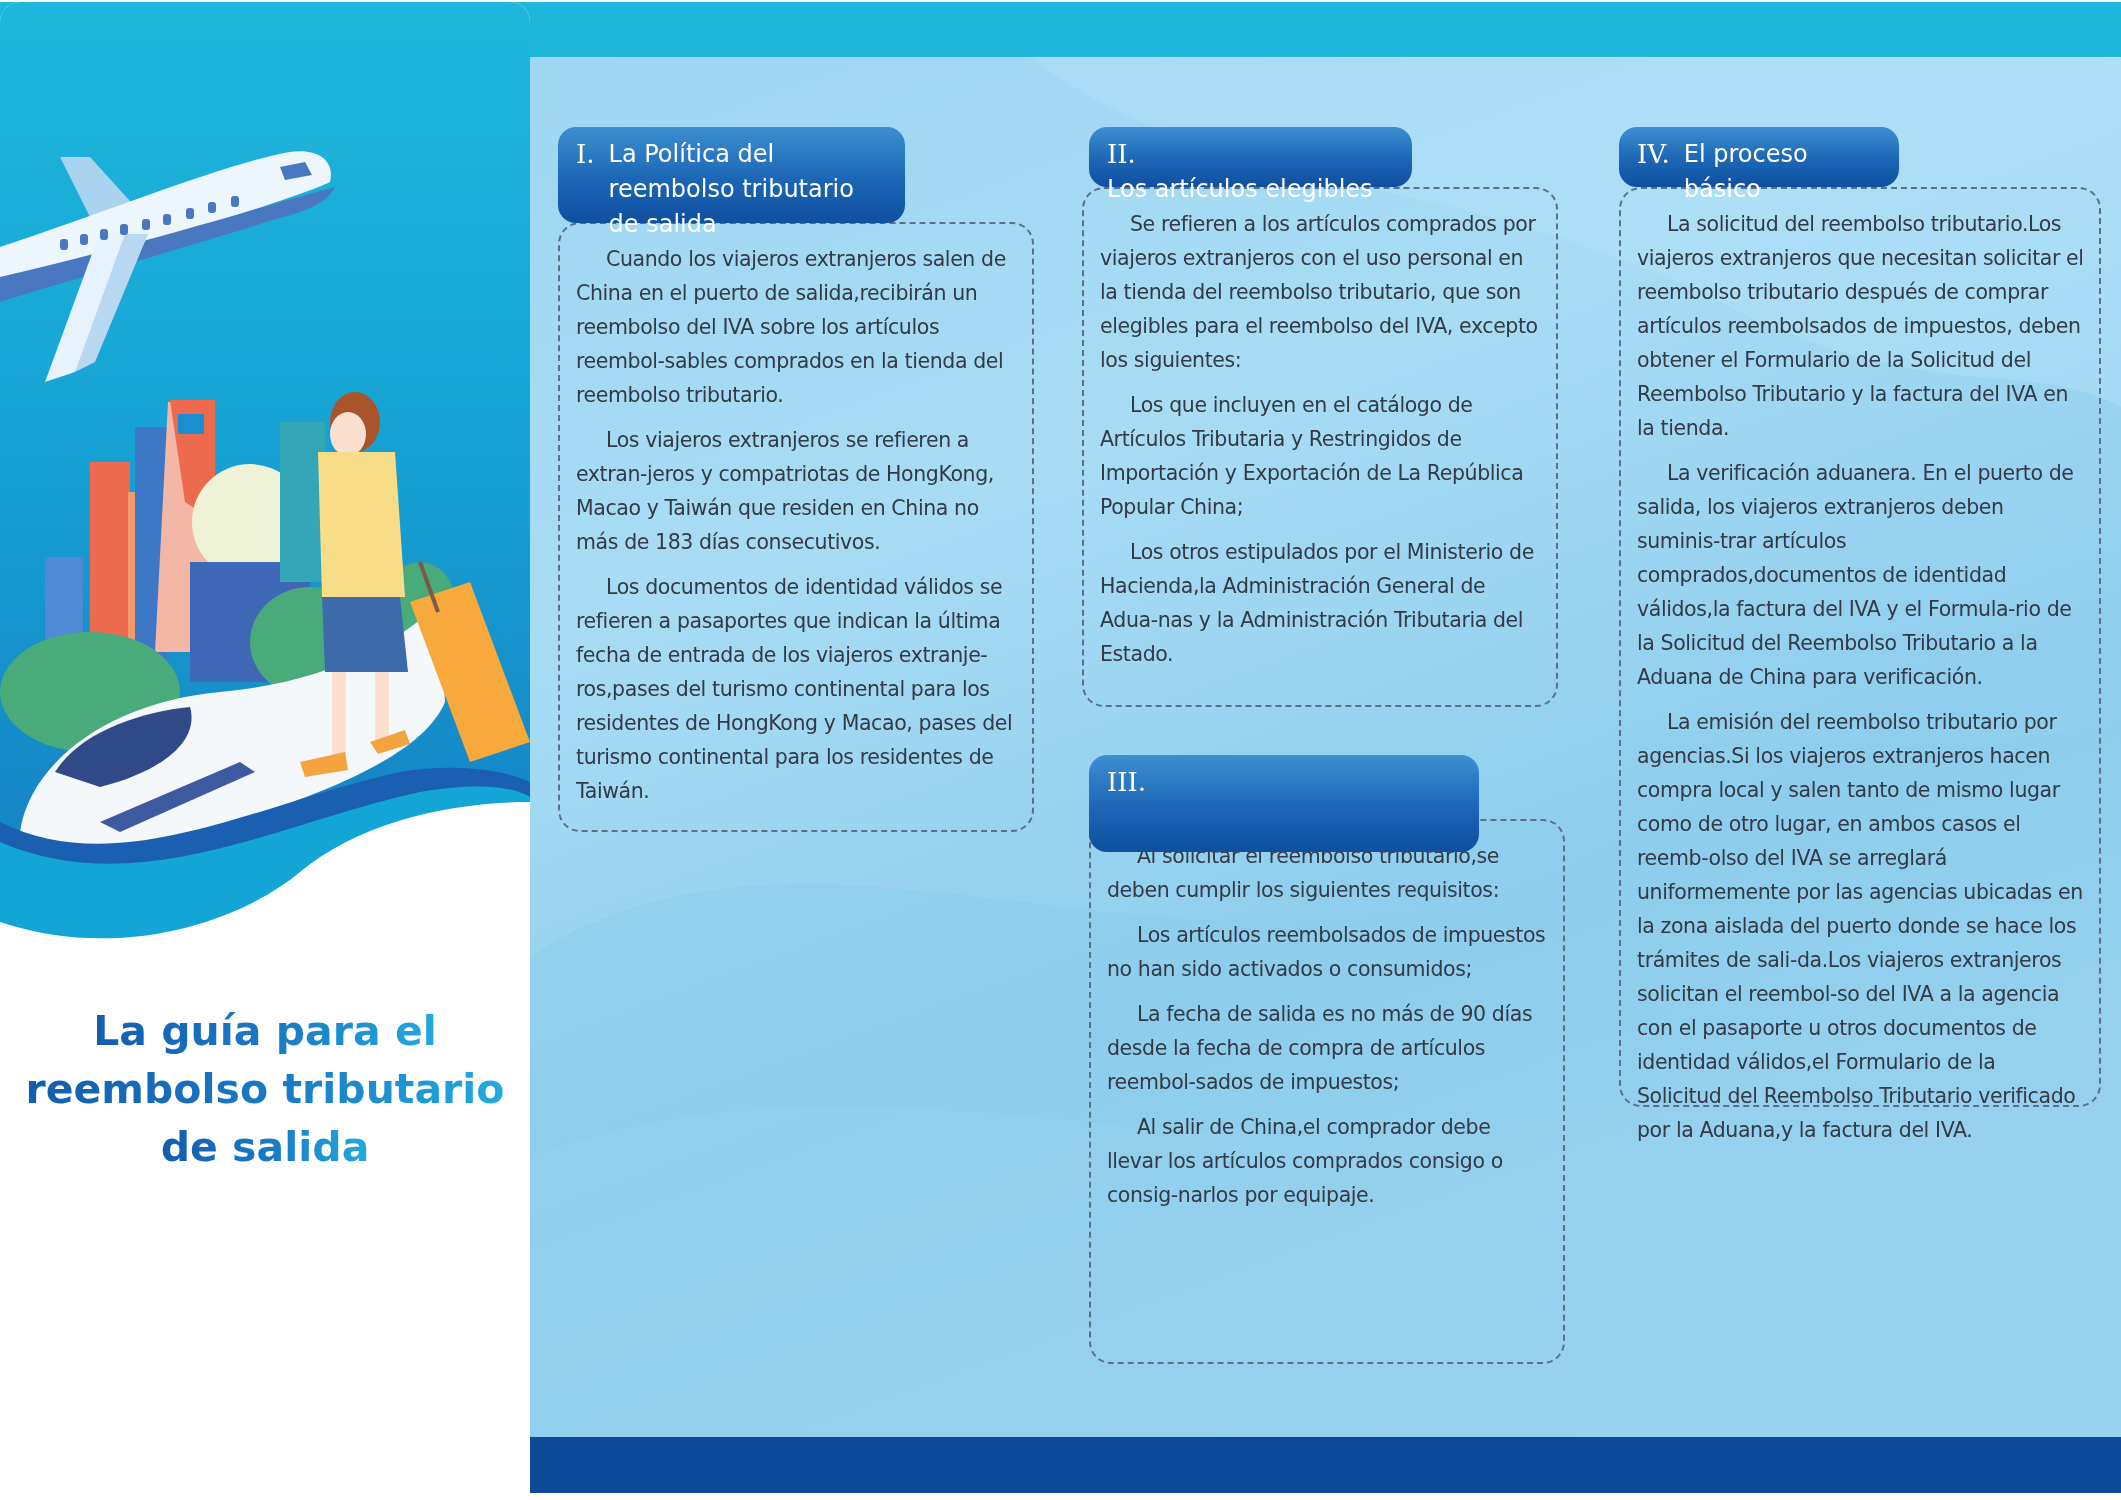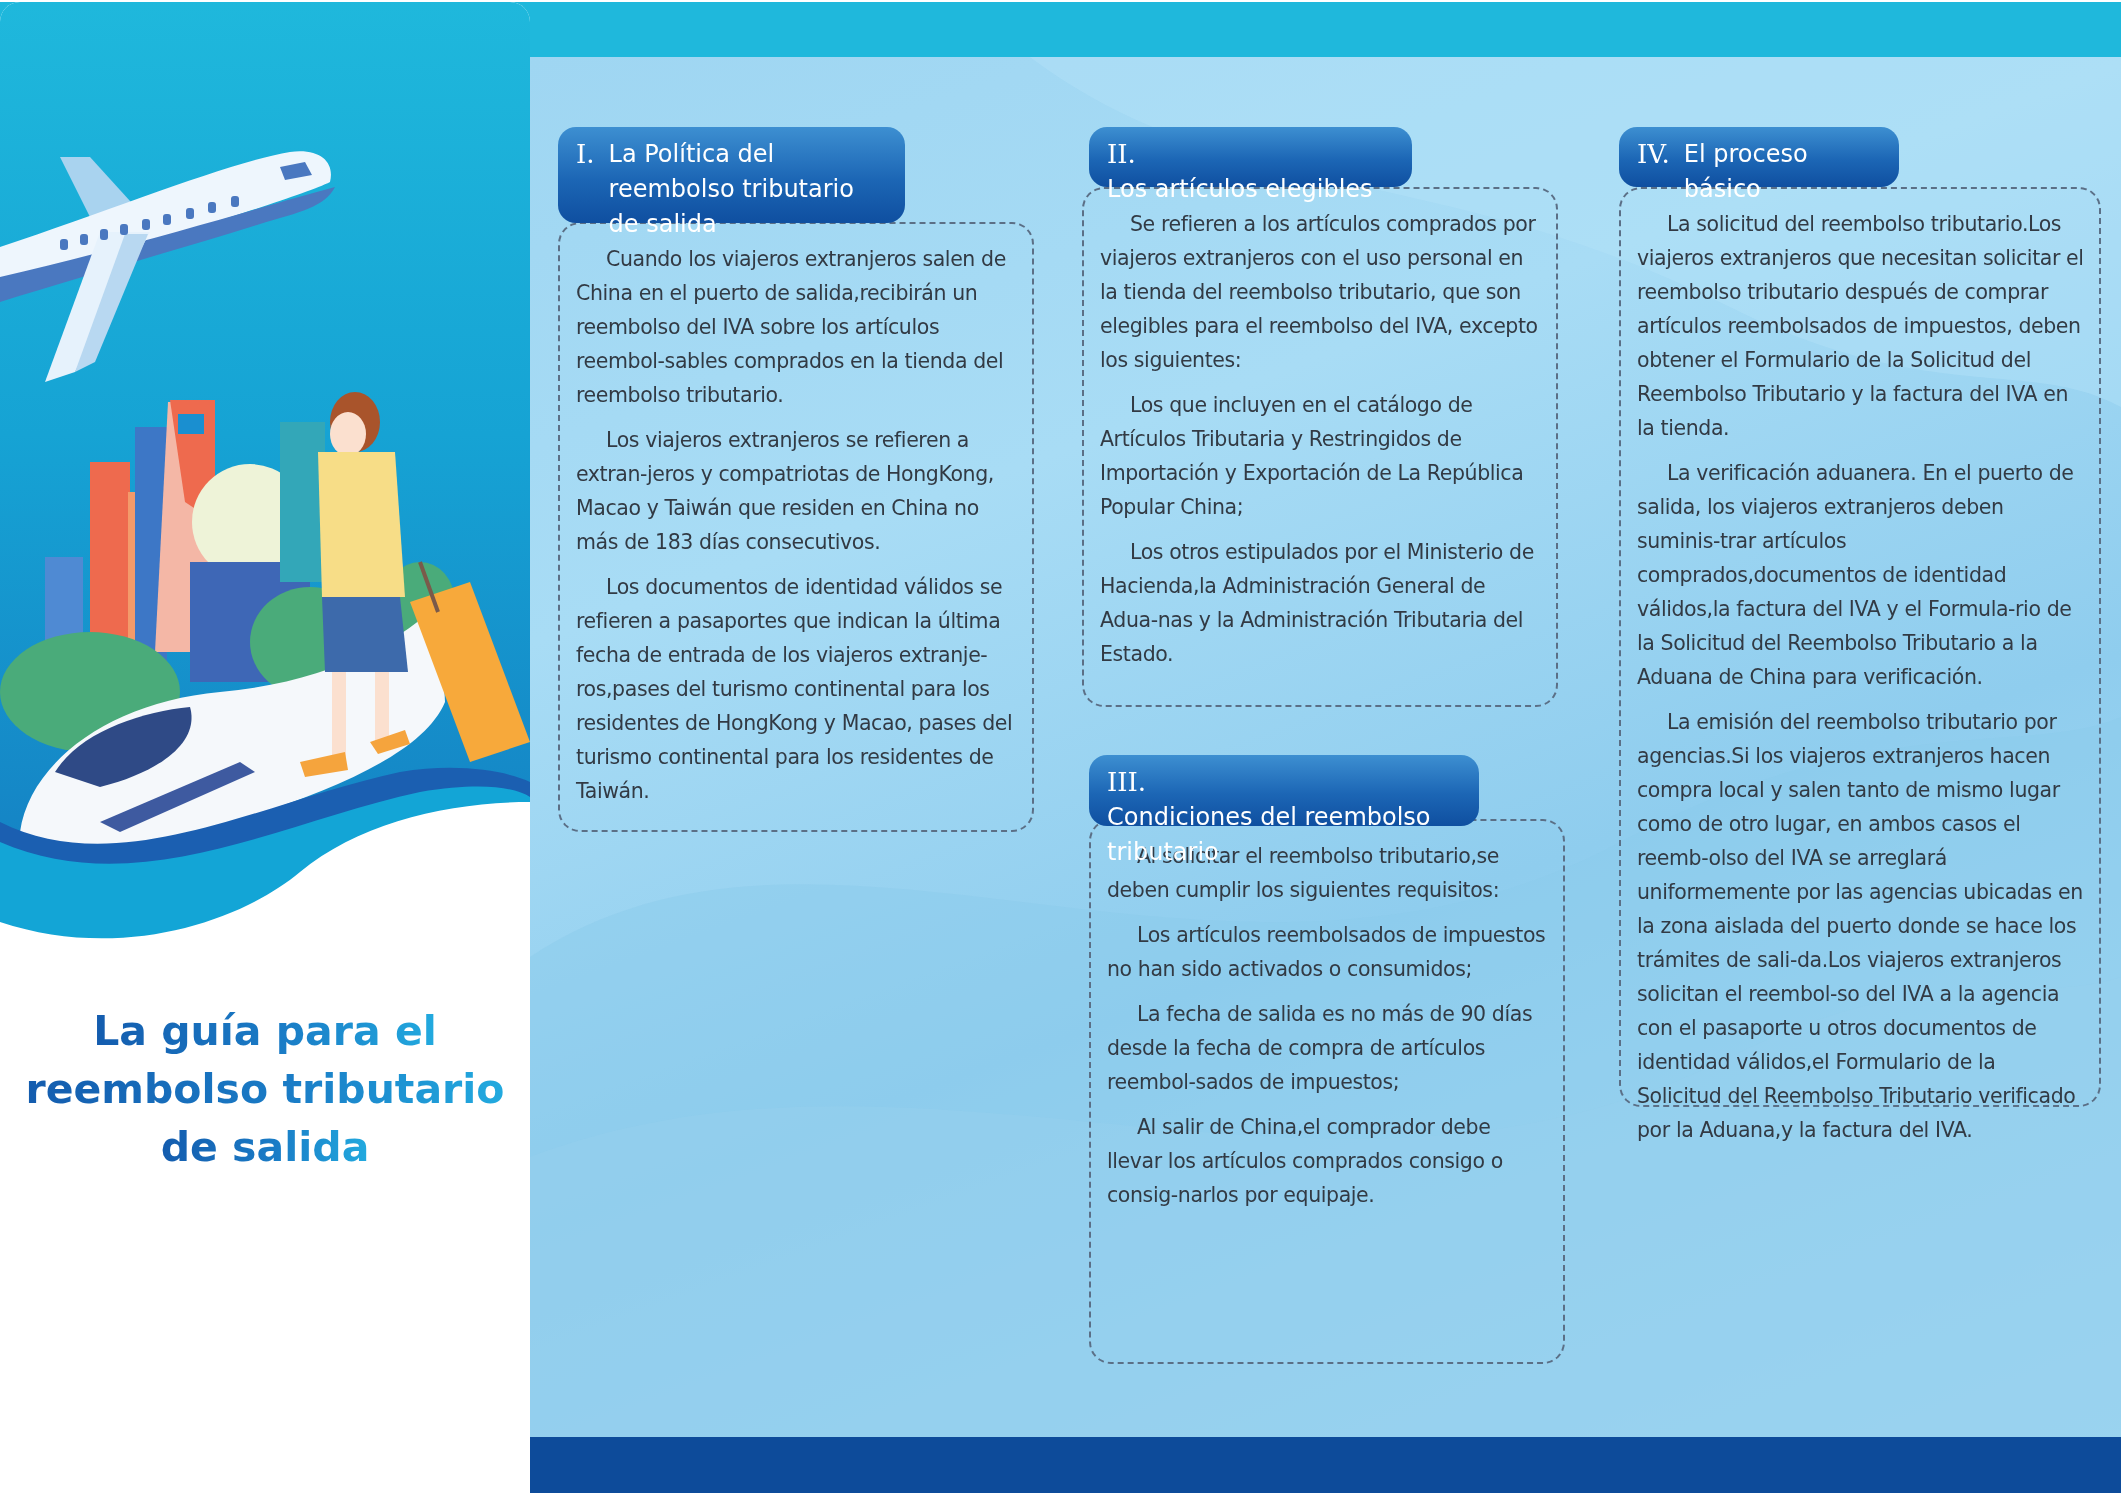--- a/index.html
+++ b/index.html
@@ -176,23 +176,22 @@
 <div class="section-header" style="left:1089px; top:127px; width:323px; height:60px;flex-direction:column;">
   <span class="numeral">II.</span>
   <span class="htitle">Los artículos elegibles</span>
 </div>
 <div class="section-box" style="left:1082px; top:187px; width:476px; height:520px;">
   <p>Se refieren a los artículos comprados por viajeros extranjeros con el uso personal en la tienda del reembolso tributario, que son elegibles para el reembolso del IVA, excepto los siguientes:</p>
   <p>Los que incluyen en el catálogo de Artículos Tributaria y Restringidos de Importación y Exportación de La República Popular China;</p>
   <p>Los otros estipulados por el Ministerio de Hacienda,la Administración General de Adua-nas y la  Administración Tributaria del Estado.</p>
 </div>
 
-<div class="section-header" style="left:1089px; top:755px; width:390px; height:71px;flex-direction:column;">
+<div class="section-header" style="left:1089px; top:755px; width:390px; height:97px;">
   <span class="numeral">III.</span>
-  <span class="htitle">Condiciones del reembolso tributario</span>
 </div>
 <div class="section-box" style="left:1089px; top:819px; width:476px; height:545px;">
   <p>Al solicitar el reembolso tributario,se deben cumplir los siguientes requisitos:</p>
   <p>Los artículos reembolsados de impuestos no han sido activados o consumidos;</p>
   <p>La fecha de salida es no más de 90 días desde la fecha de compra de artículos reembol-sados de impuestos;</p>
   <p>Al salir de China,el comprador debe llevar los artículos comprados consigo o consig-narlos por equipaje.</p>
 </div>
 
 <div class="section-header" style="left:1619px; top:127px; width:280px; height:60px;">
   <span class="numeral">IV.</span>

